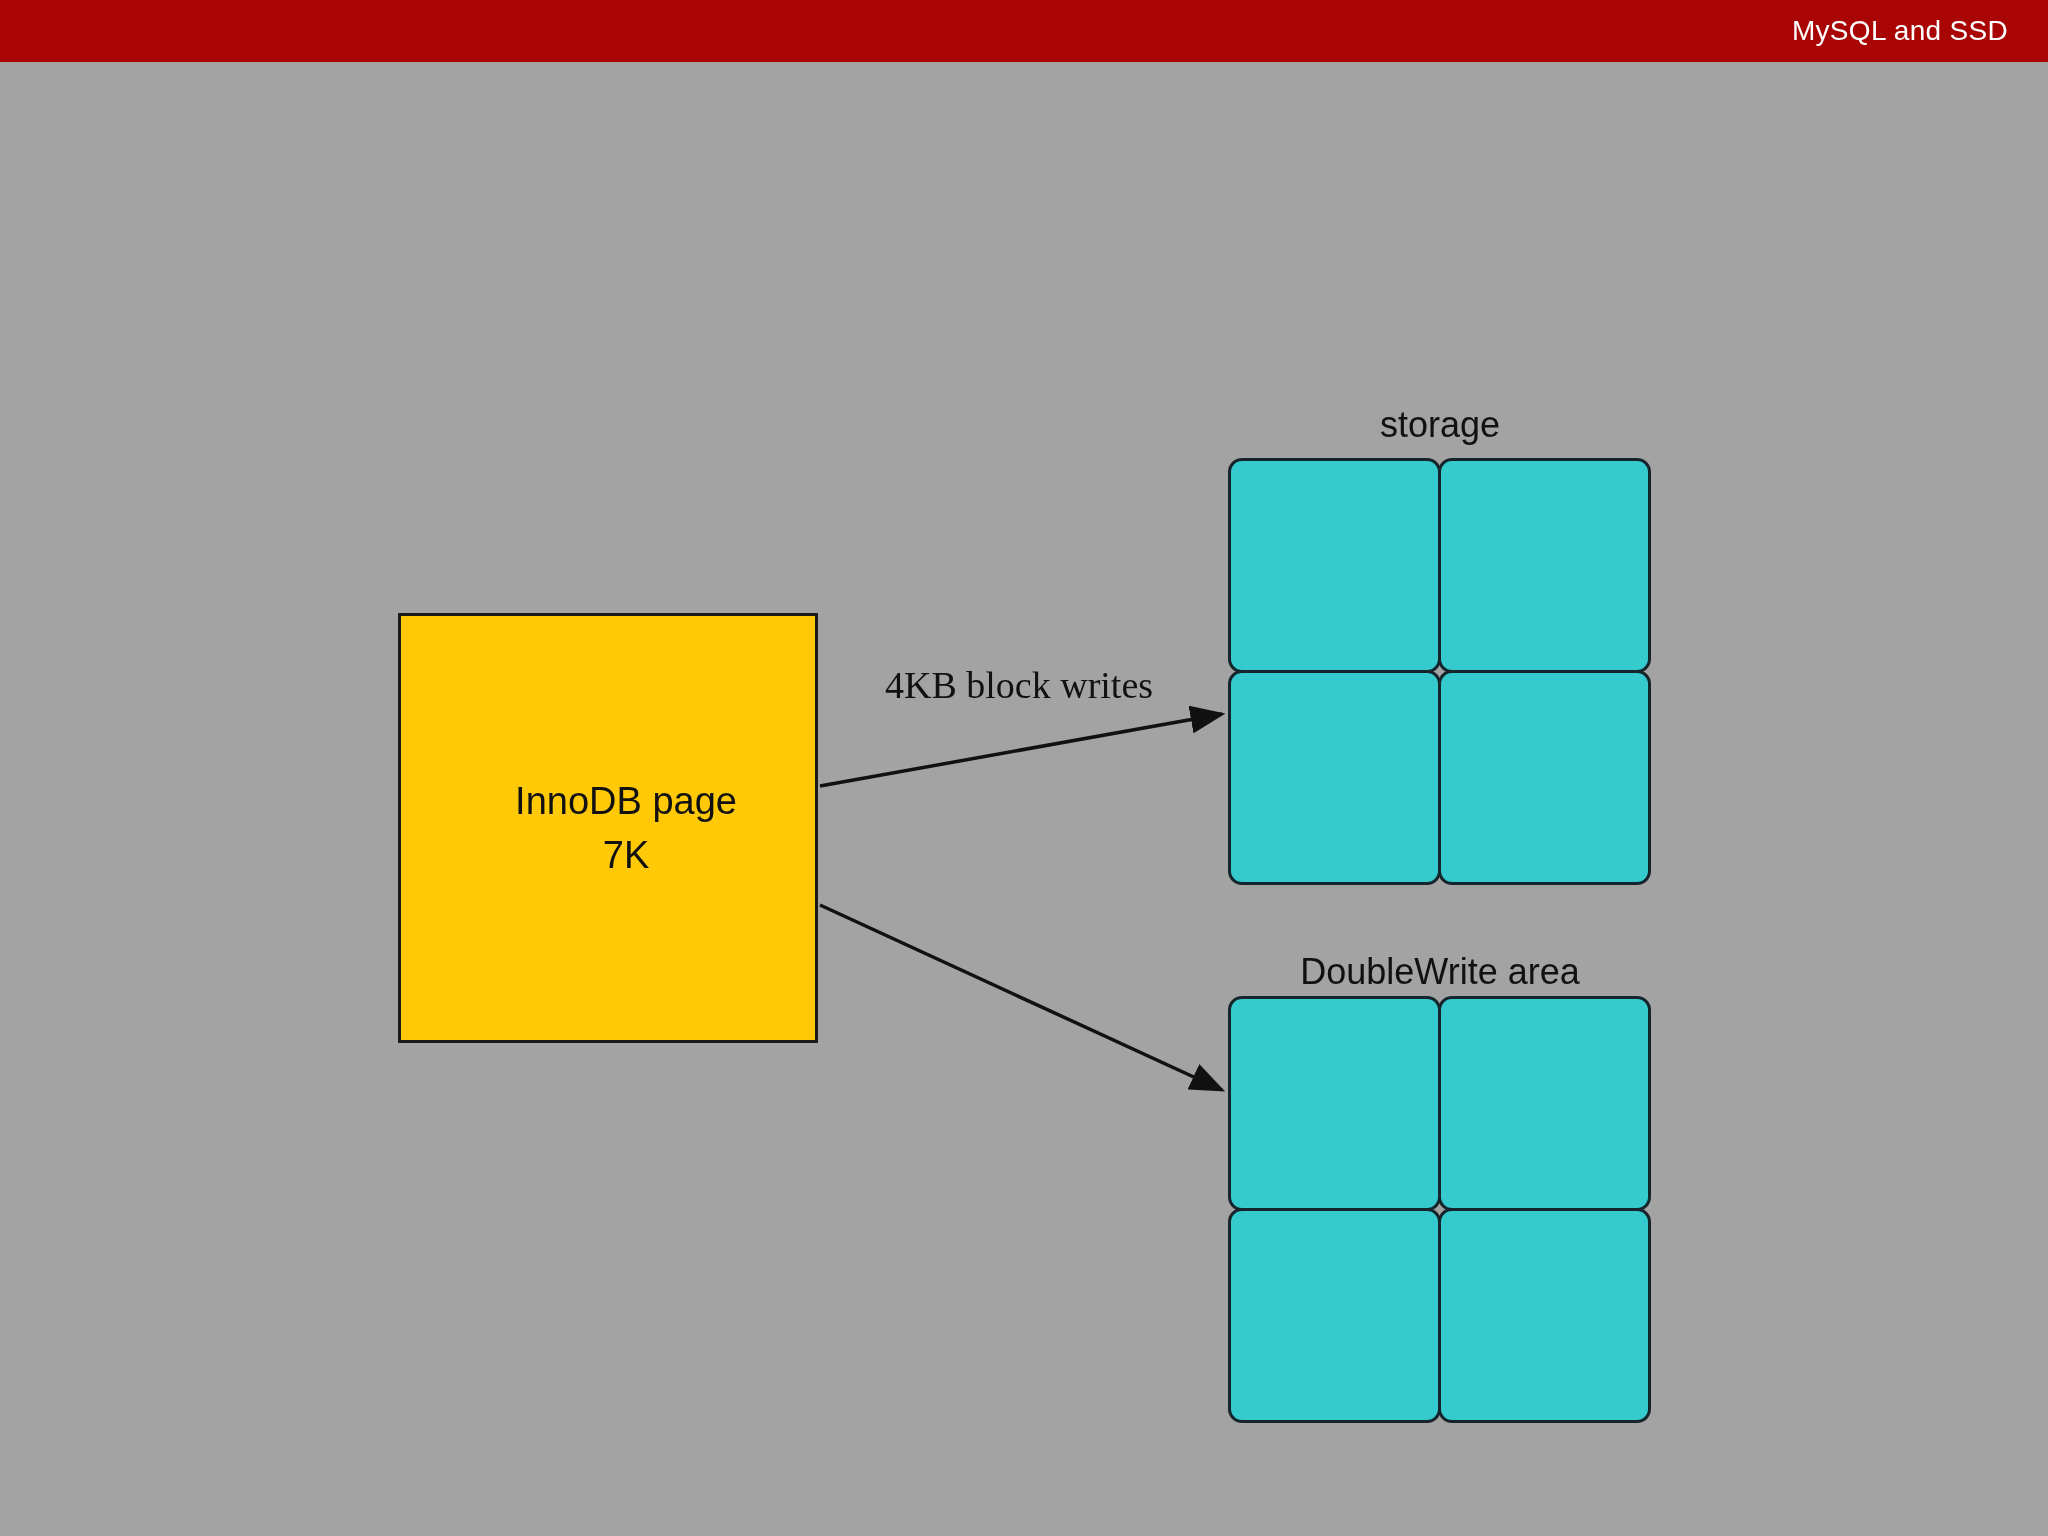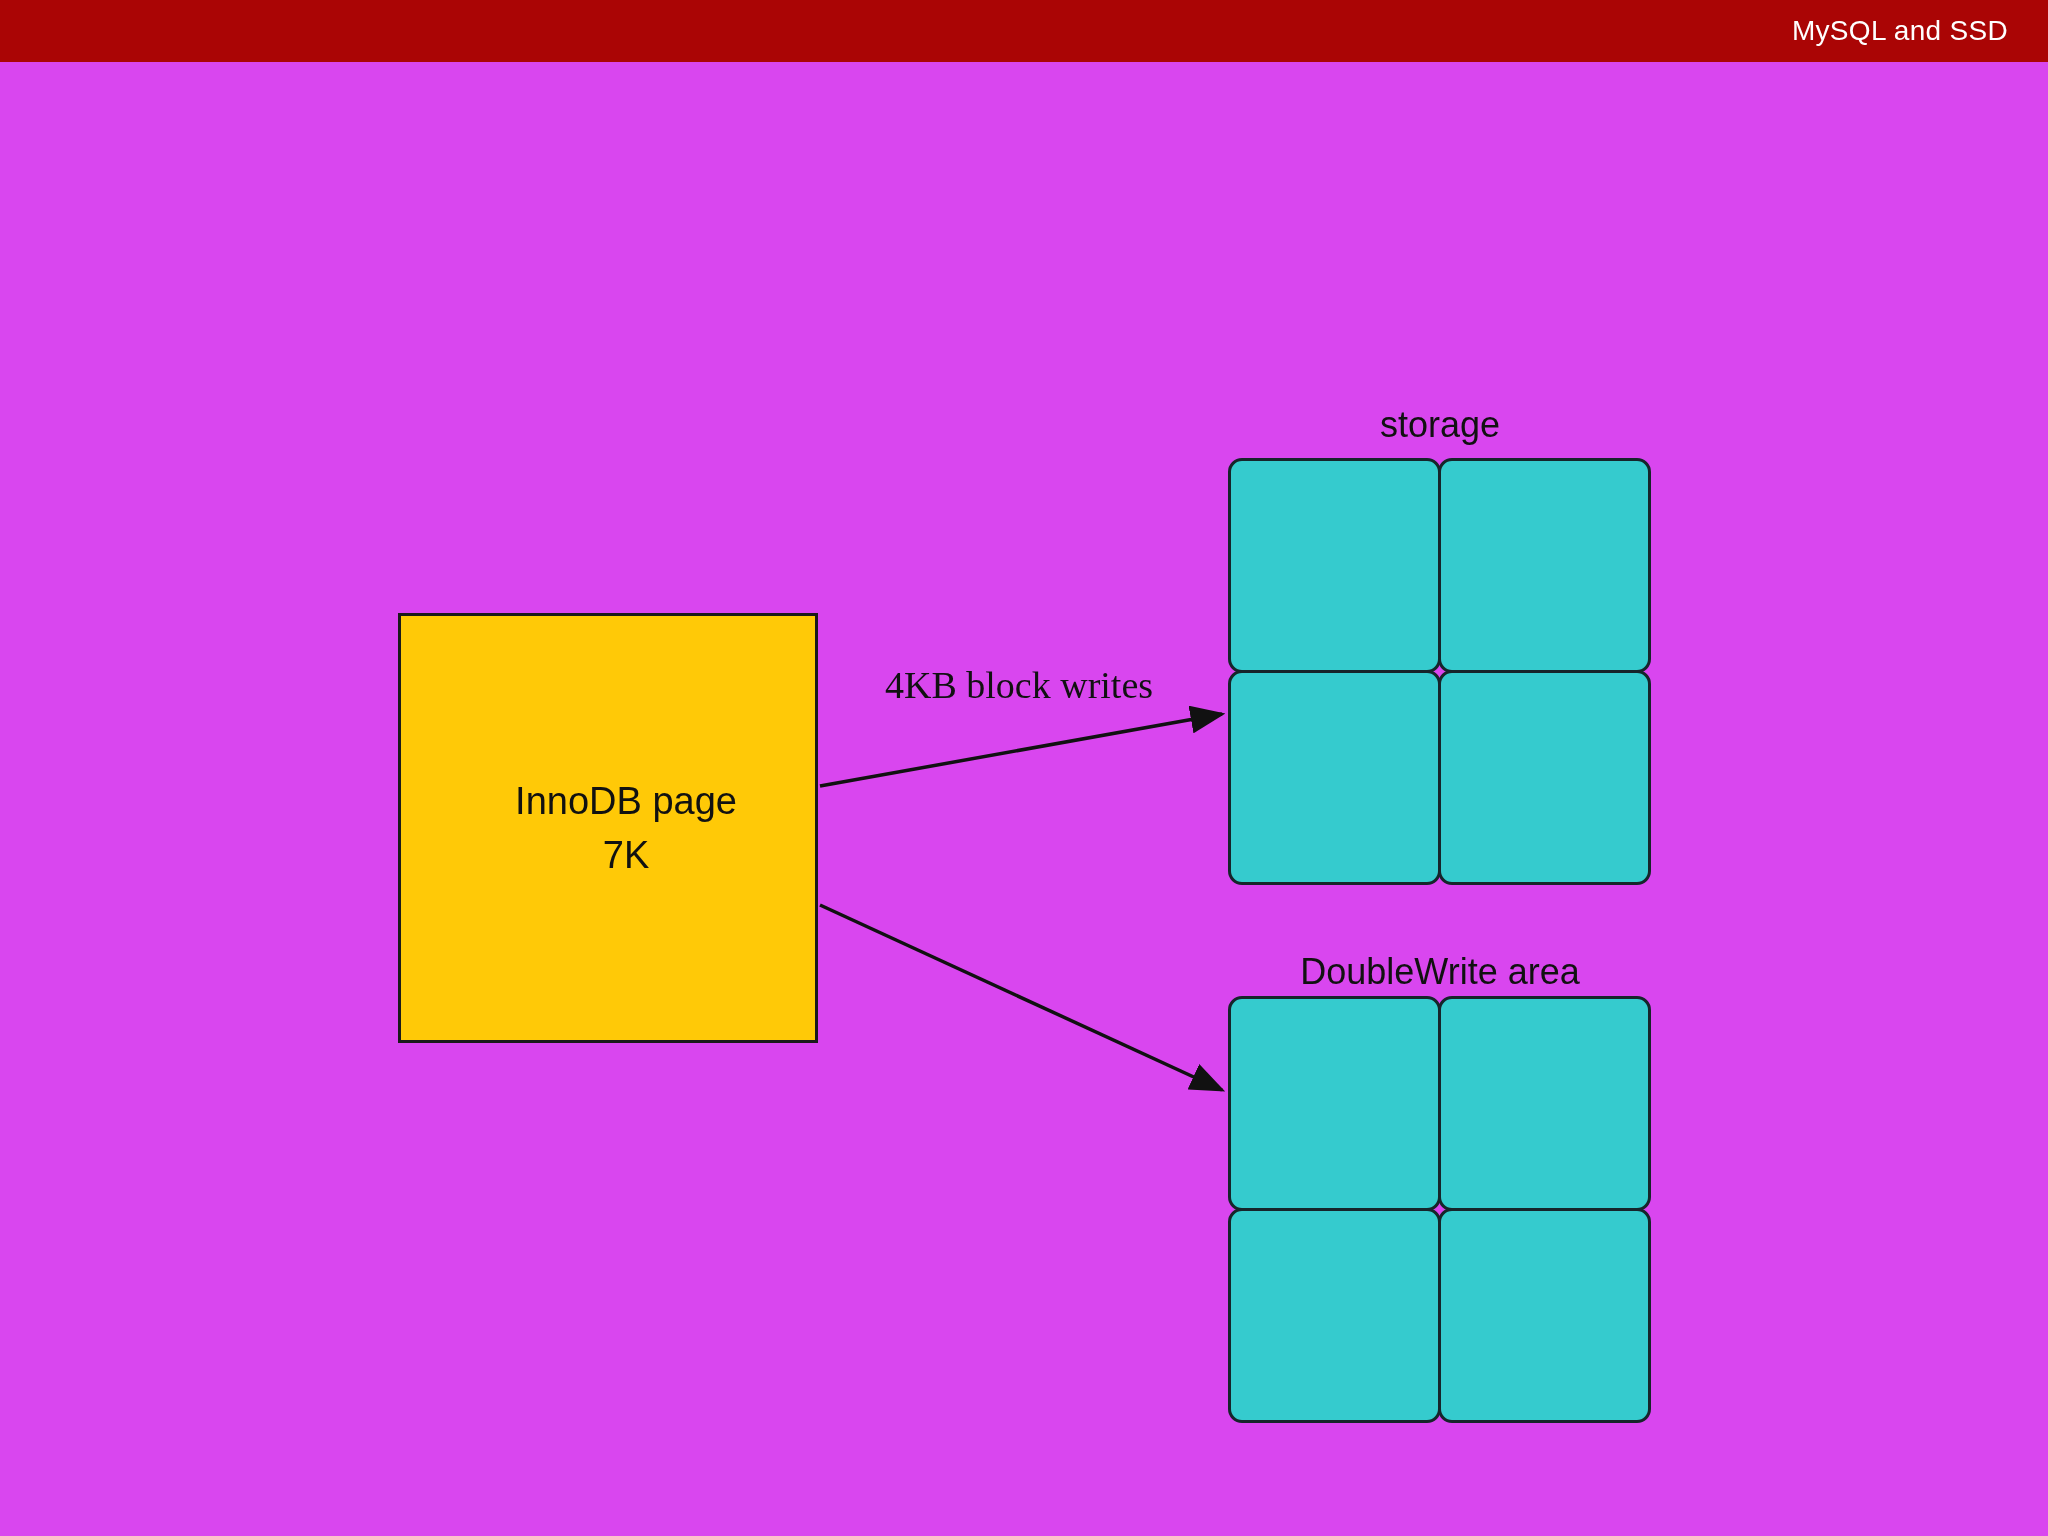--- a/index.html
+++ b/index.html
@@ -7,21 +7,21 @@
     padding: 0;
     background: #ffffff;
   }
   body {
     font-family: "Liberation Sans", sans-serif;
   }
   #slide {
     position: relative;
     width: 2048px;
     height: 1536px;
-    background: #d946ef;
+    background: #a3a3a3;
     overflow: hidden;
   }
 
   
   .header-bar {
     position: absolute;
     left: 0;
     top: 0;
     width: 2048px;
     height: 62px;

